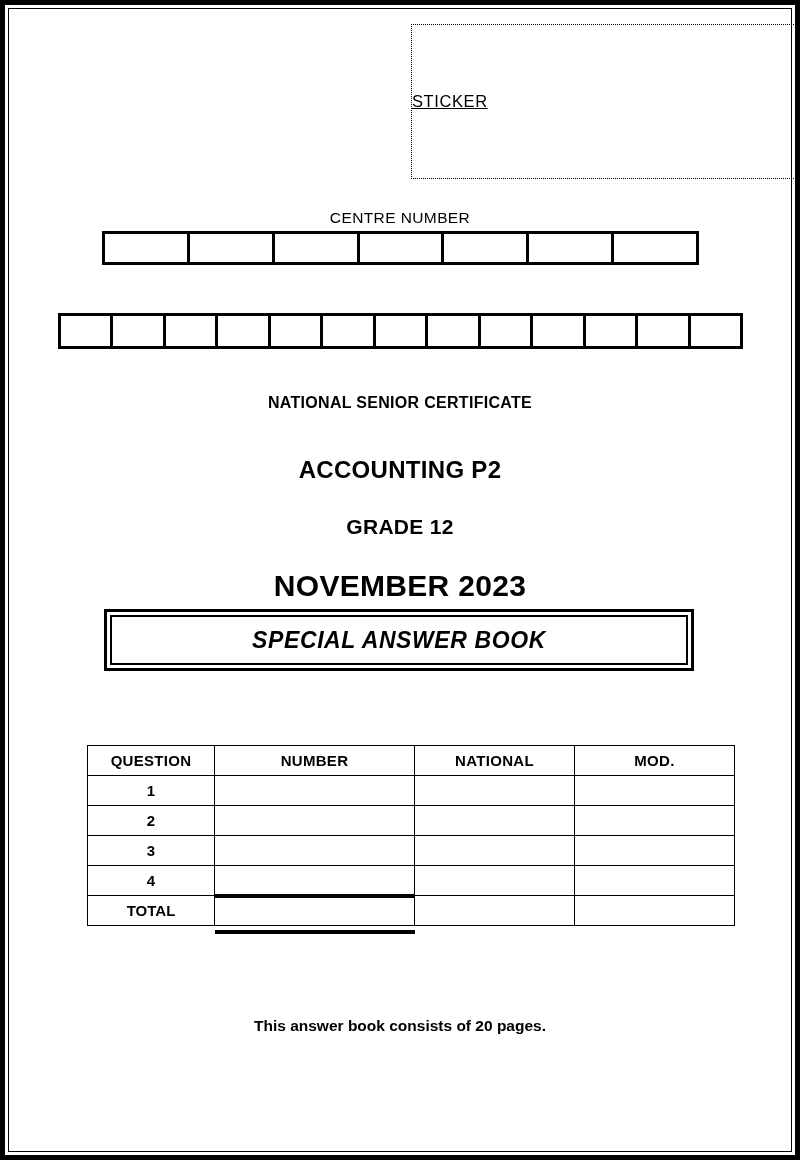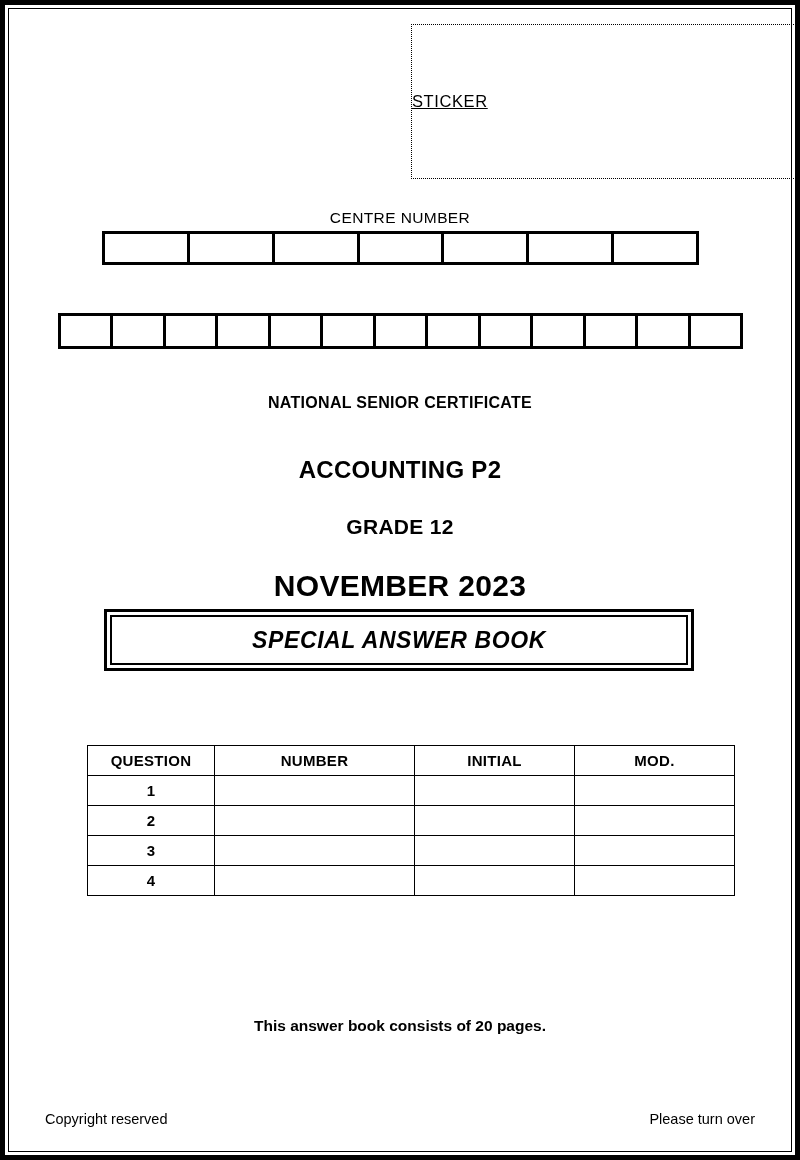--- a/index.html
+++ b/index.html
@@ -274,21 +274,21 @@
         <colgroup>
           <col class="col-q">
             <col class="col-m">
             <col class="col-i">
             <col class="col-d">
         </colgroup>
         <thead>
           <tr>
             <th>QUESTION</th>
             <th>NUMBER</th>
-            <th>INITIAL</th>
+            <th>NATIONAL</th>
             <th>MOD.</th>
           </tr>
         </thead>
         <tbody id="marks-body">
             <tr>
               <td class="qcell">1</td>
               <td class="blank"></td>
               <td class="blank"></td>
               <td class="blank"></td>
             </tr>
@@ -303,25 +303,27 @@
               <td class="blank"></td>
               <td class="blank"></td>
               <td class="blank"></td>
             </tr>
             <tr>
               <td class="qcell">4</td>
               <td class="blank"></td>
               <td class="blank"></td>
               <td class="blank"></td>
             </tr>
+            <tr class="total-row">
+              <td class="qcell">TOTAL</td>
+              <td class="blank total-marks"></td>
+              <td class="blank"></td>
+              <td class="blank"></td>
+            </tr>
           </tbody>
       </table>
 
       <div class="page-note">This answer book consists of 20 pages.</div>
 
-      <div class="footer">
-        <span>Copyright reserved</span>
-        <span>Please turn over</span>
-      </div>
 
     </div>
   </div>
 </div>
 
 </body></html>

